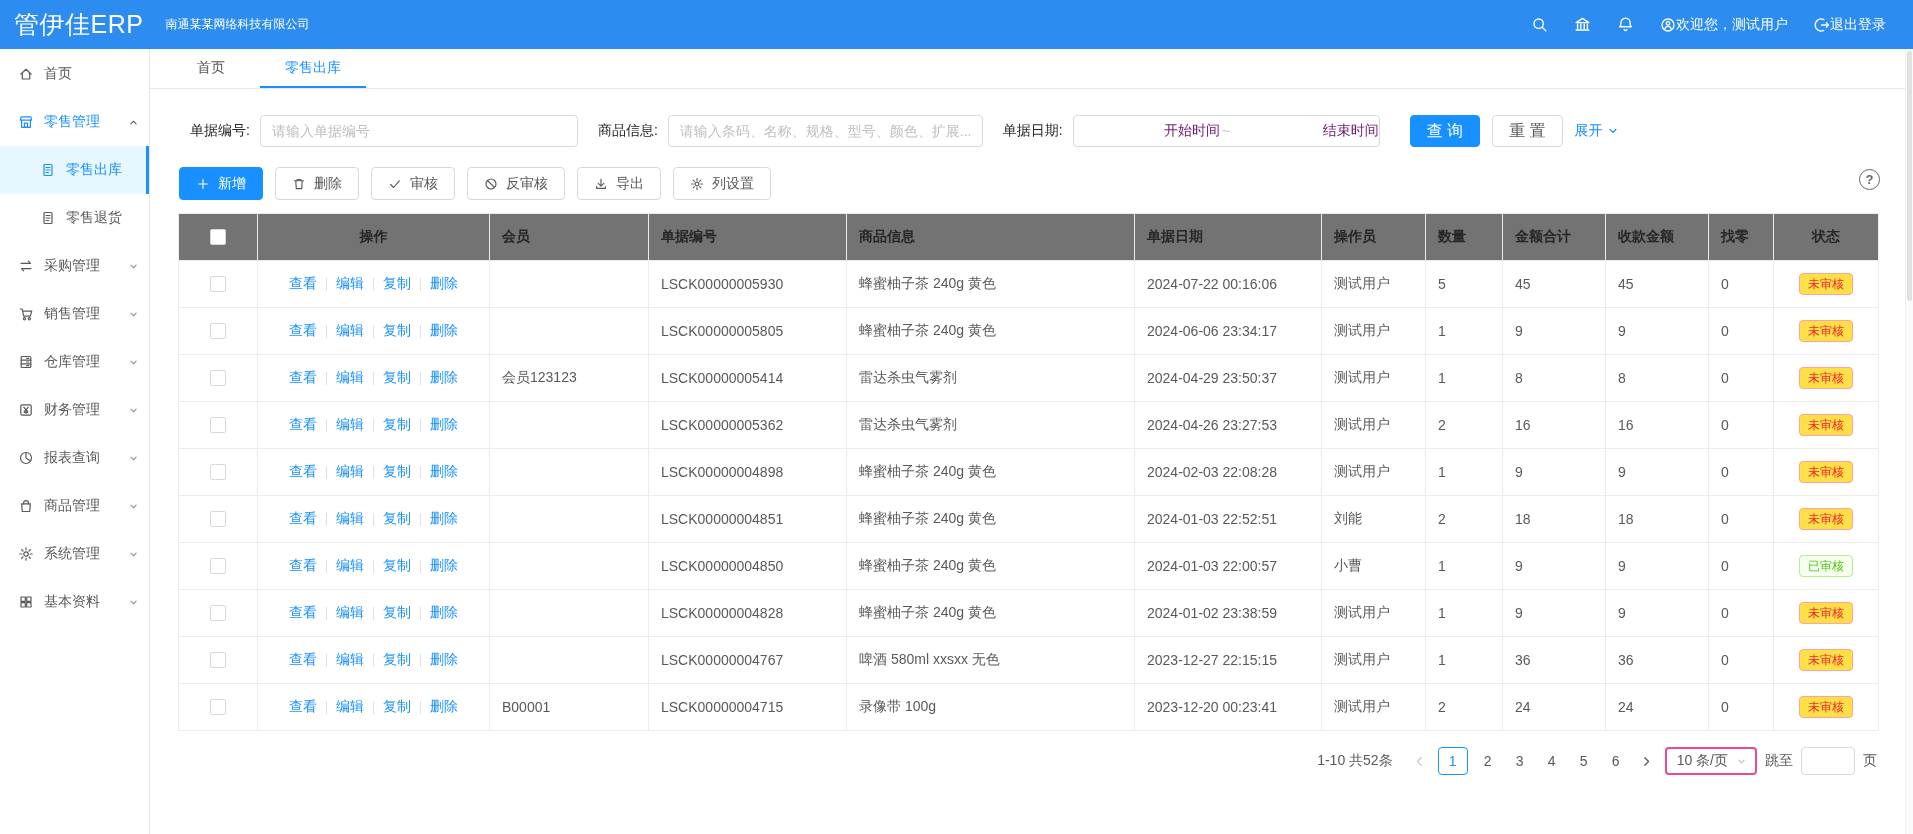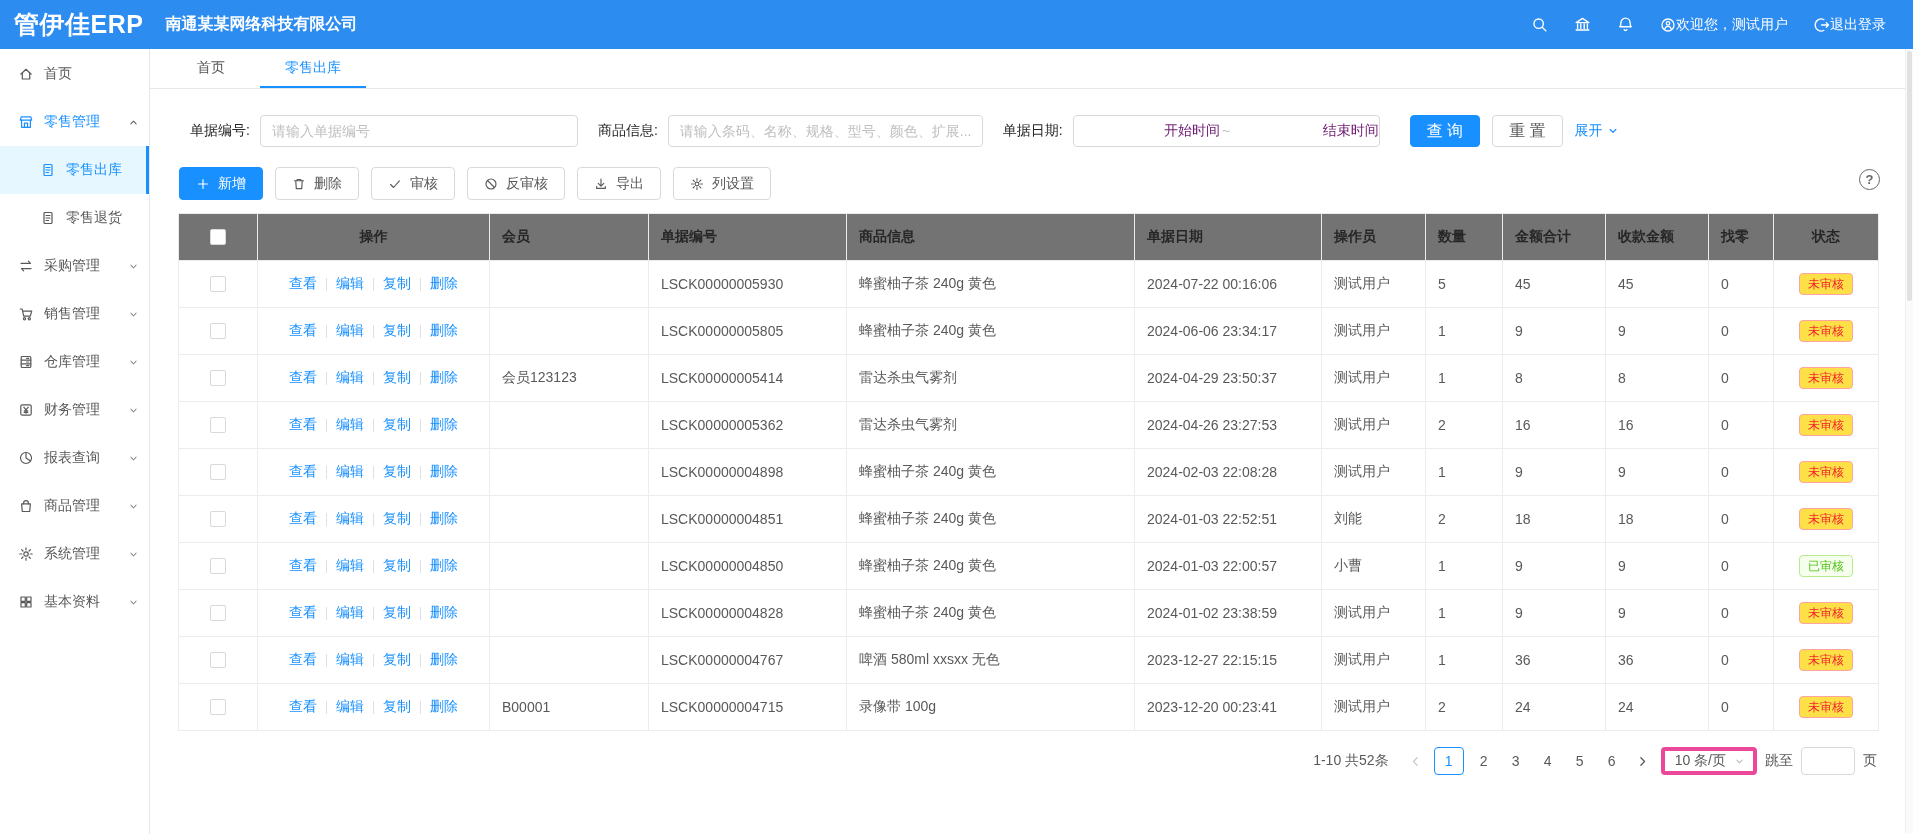--- a/index.html
+++ b/index.html
@@ -1,22 +1,22 @@
 <!DOCTYPE html>
 <html><head>
 <meta charset="utf-8">
 <style>
   * { margin:0; padding:0; box-sizing:border-box; }
   html,body { width:1913px; height:834px; overflow:hidden; background:#fff;
     font-family:"Liberation Sans","DejaVu Sans",sans-serif; color:#333; }
 
   
   .topbar { height:49px; background:#2d8cf0; display:flex; align-items:center; color:#fff; position:relative; }
-  .logo { font-size:25px; font-weight:bold; padding-left:14px; letter-spacing:.5px; white-space:nowrap; }
-  .company { font-size:16px; font-weight:700; margin-left:22px; white-space:nowrap; }
+  .logo { font-size:25px; font-weight:normal; padding-left:14px; letter-spacing:.5px; white-space:nowrap; }
+  .company { font-size:12px; font-weight:400; margin-left:22px; white-space:nowrap; }
   .tb-right { margin-left:auto; display:flex; align-items:center; gap:26px; padding-right:27px; font-size:14px; }
   .tb-ic { display:flex; align-items:center; cursor:pointer; }
   .tb-user { display:flex; align-items:center; gap:0; cursor:pointer; white-space:nowrap; }
 
   
   .main { display:flex; height:785px; }
   .sidebar { width:150px; border-right:1px solid #e8e8e8; background:#fff; padding-top:1px; flex:none; }
   .content { flex:1; display:flex; flex-direction:column; min-width:0; }
 
   
@@ -75,21 +75,21 @@
   .badge-green { color:#52c41a; background:#f6ffed; border:1px solid #b7eb8f; }
 
   
   .pagination { display:flex; justify-content:flex-end; align-items:center; gap:8px; margin:16px 36px 0 0; font-size:14px; color:#595959; flex:none; }
   .pg-summary { margin-right:8px; color:#595959; }
   .pg-arrow { display:flex; align-items:center; cursor:pointer; padding:0 4px; }
   .pg-arrow.prev { color:#c9c9c9; }
   .pg-arrow.next { color:#595959; }
   .pg-page { min-width:24px; height:28px; display:flex; align-items:center; justify-content:center; cursor:pointer; color:#595959; border-radius:4px; padding:0 3px; }
   .pg-page.cur { border:1px solid #1890ff; color:#1890ff; min-width:30px; background:#fff; }
-  .pg-size { height:28px; border:4px solid #ec4899; border-radius:4px; display:flex; align-items:center; gap:8px; padding:0 8px 0 10px; cursor:pointer; color:#595959; }
+  .pg-size { height:28px; border:2px solid #ec4899; border-radius:4px; display:flex; align-items:center; gap:8px; padding:0 8px 0 10px; cursor:pointer; color:#595959; }
   .pg-size svg { color:#bfbfbf; }
   .pg-jump { width:54px; height:28px; border:1px solid #d9d9d9; border-radius:4px; outline:none; padding:0 6px; font-size:14px; }
 
   
   .scrollbar { position:absolute; right:0; top:49px; bottom:0; width:8px; background:#fafafa; border-left:1px solid #f0f0f0; }
   .scrollbar .thumb { position:absolute; top:2px; left:1px; width:5px; height:250px; background:#e1e1e1; border-radius:3px; }
 </style>
 </head>
 <body>
 

